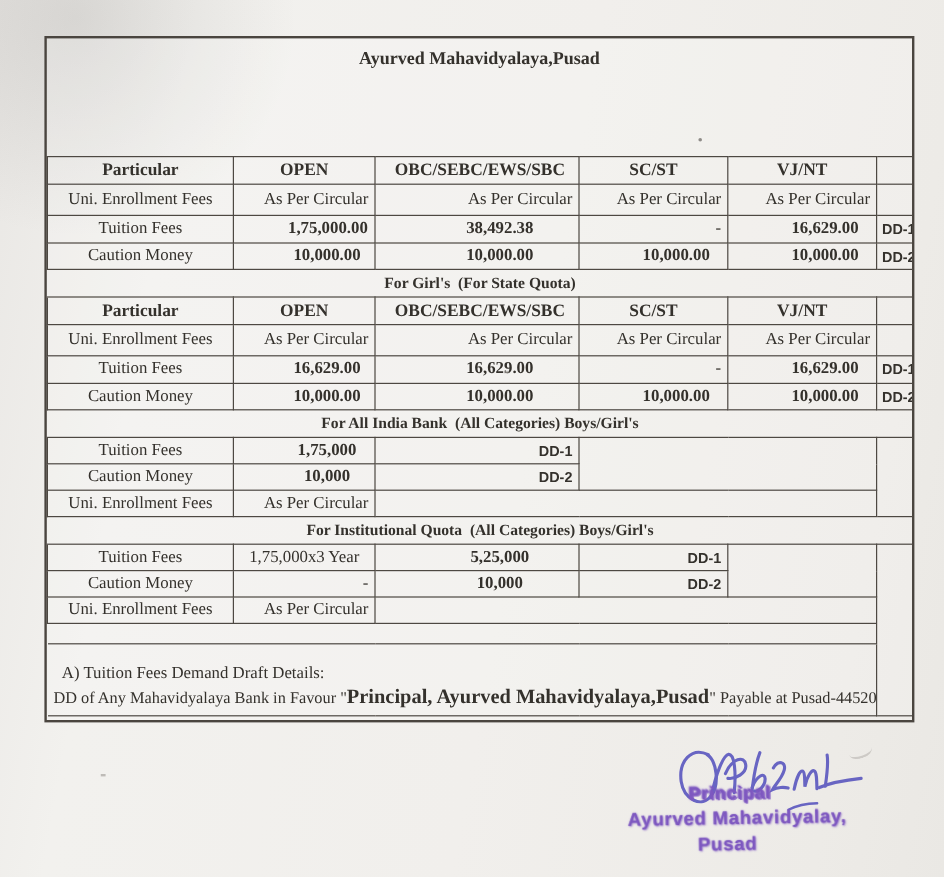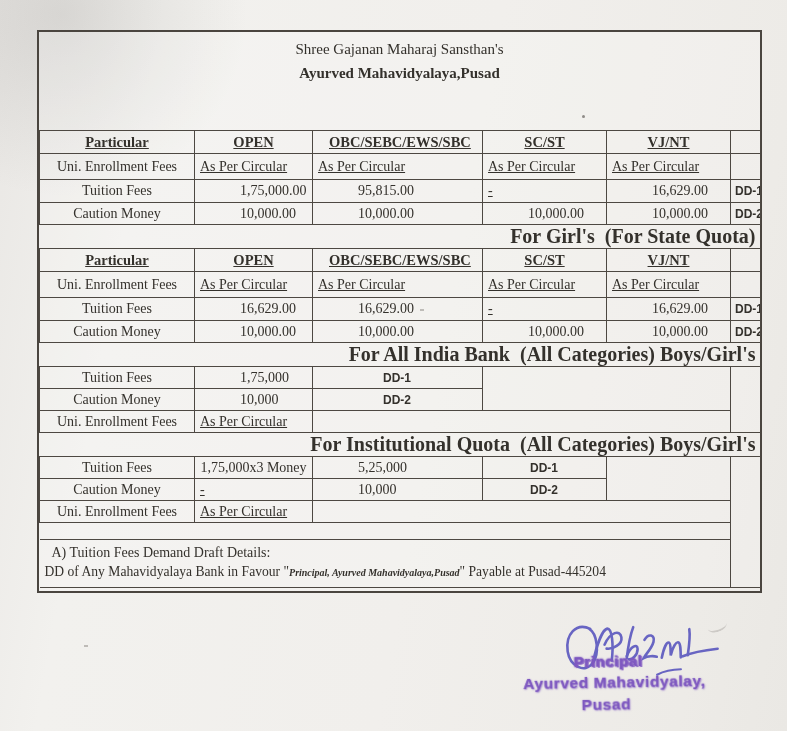--- a/index.html
+++ b/index.html
@@ -19,35 +19,35 @@
   .doc-header{padding-top:5px;height:93px;text-align:center;}
   .doc-header p{margin:0;line-height:24px;font-size:15px;white-space:pre;}
   .t1{font-weight:500;}
   .t2,.t3,.t4{font-weight:700;}
   .t4{line-height:22px;}
   table.grid{border-collapse:collapse;table-layout:fixed;width:100%;}
   td,th{
     border:1.5px solid #4d4842;overflow:hidden;white-space:nowrap;
     font-size:14px;font-weight:400;padding:0 5px;box-sizing:border-box;
   }
-  th{font-size:14.5px;font-weight:700;text-align:center;padding:0 16px;text-decoration:underline;}
+  th{font-size:14.5px;font-weight:700;text-align:center;padding:0 16px;}
   td.lbl{text-align:center;padding-left:5px;}
-  td.ctr{text-align:left;text-decoration:underline;}
-  td.amt{text-align:left;font-weight:400;padding-right:7px;padding-left:45px;}
-  td.ddtag{font-family:"Liberation Sans","DejaVu Sans",sans-serif;font-weight:700;font-size:12px;text-align:center;padding-left:4px;}
-  td.band{border-left:none;border-right:none;text-align:right;font-weight:700;font-size:20px;white-space:pre;}
+  td.ctr{text-align:right;}
+  td.amt{text-align:center;font-weight:700;padding-right:7px;padding-left:45px;}
+  td.ddtag{font-family:"Liberation Sans","DejaVu Sans",sans-serif;font-weight:700;font-size:12px;text-align:right;padding-left:4px;}
+  td.band{border-left:none;border-right:none;text-align:center;font-weight:700;font-size:13px;white-space:pre;}
   td.strip{border:none;border-left:1.5px solid #4d4842;}
   td.gapcell{border:none;}
   tr.r-hdr{height:23px;} tr.r-enr{height:26px;} tr.r-fee{height:23px;} tr.r-cau{height:22px;}
   tr.r-band{height:23px;} tr.r-ai{height:22px;} tr.r-in{height:22px;}
   tr.r-gap{height:17px;} tr.r-foot{height:44px;}
-  td.footcell{border-left:none;padding:3px 4px 5px 4px;white-space:normal;}
+  td.footcell{border-left:none;padding:15px 4px 5px 4px;white-space:normal;}
   .fnote1{font-size:14px;line-height:19px;padding-left:8px;}
   .fnote2{font-size:13.6px;line-height:19px;padding-left:1px;white-space:nowrap;}
-  .fnote2 b{font-size:10px;font-style:italic;}
+  .fnote2 b{font-size:17px;}
   .bottompad{height:3px;}
   
   .stamp{position:absolute;left:515px;top:612px;width:255px;height:118px;transform:rotate(-1deg);}
   .stamp-line{
     position:absolute;font-family:"Liberation Sans","DejaVu Sans",sans-serif;font-weight:700;
     color:#7e58c0;letter-spacing:.6px;
     text-shadow:0 0 1.2px rgba(126,88,192,.85),.8px .6px 1.5px rgba(126,88,192,.55);
     filter:blur(.3px);
   }
   .stamp-l1{left:59px;top:40px;font-size:15px;
@@ -59,21 +59,20 @@
   .speck{position:absolute;width:3px;height:3px;border-radius:50%;background:#6d6a65;opacity:.75;}
   .speck2{position:absolute;width:4px;height:2px;background:#9b9893;opacity:.6;}
   .scan-arc{position:absolute;left:707px;top:620px;width:20px;height:10px;border:none;border-bottom:2px solid #c6c3bf;border-radius:50%;opacity:.8;transform:rotate(-18deg);}
 </style>
 </head>
 <body>
 
 <div class="sheet">
 
   <div class="doc-header">
-    <p class="t1">Shree Gajanan Maharaj Sansthan's</p>
     <p class="t2">Ayurved Mahavidyalaya,Pusad</p>
   </div>
 
   <table class="grid">
     <colgroup>
       <col style="width:155px">
         <col style="width:118px">
         <col style="width:170px">
       <col style="width:124px">
         <col style="width:124px">
@@ -93,21 +92,21 @@
       <td class="lbl">Uni. Enrollment Fees</td>
       <td class="ctr">As Per Circular</td>
       <td class="ctr">As Per Circular</td>
       <td class="ctr">As Per Circular</td>
       <td class="ctr">As Per Circular</td>
       <td class="ddtag"></td>
     </tr>
     <tr class="r-fee">
       <td class="lbl">Tuition Fees</td>
       <td class="amt">1,75,000.00</td>
-      <td class="amt">95,815.00</td>
+      <td class="amt">38,492.38</td>
       <td class="ctr">-</td>
       <td class="amt">16,629.00</td>
       <td class="ddtag">DD-1</td>
     </tr>
     <tr class="r-cau">
       <td class="lbl">Caution Money</td>
       <td class="amt">10,000.00</td>
       <td class="amt">10,000.00</td>
       <td class="amt">10,000.00</td>
       <td class="amt">10,000.00</td>
@@ -170,21 +169,21 @@
       <td class="lbl">Uni. Enrollment Fees</td>
       <td class="ctr">As Per Circular</td>
       <td colspan="3"></td>
     </tr>
 
     <tr class="r-band">
       <td class="band" colspan="6">For Institutional Quota  (All Categories) Boys/Girl's</td>
     </tr>
     <tr class="r-in">
       <td class="lbl">Tuition Fees</td>
-      <td class="lbl">1,75,000x3 Money</td>
+      <td class="lbl">1,75,000x3 Year</td>
       <td class="amt">5,25,000</td>
       <td class="ddtag">DD-1</td>
       <td rowspan="2"></td>
       <td class="strip" rowspan="3"></td>
     </tr>
     <tr class="r-in">
       <td class="lbl">Caution Money</td>
       <td class="ctr">-</td>
       <td class="amt">10,000</td>
       <td class="ddtag">DD-2</td>

